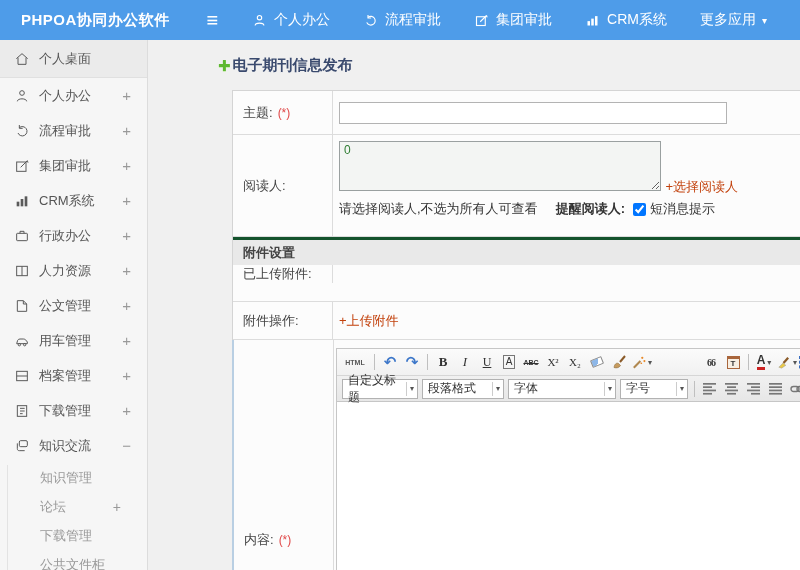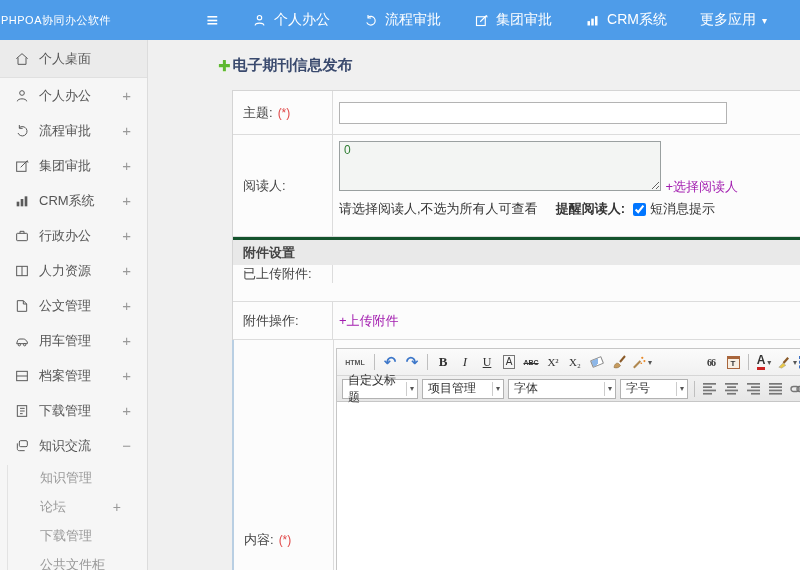--- a/index.html
+++ b/index.html
@@ -1,21 +1,21 @@
 <!DOCTYPE html>
 <html><head>
 <meta charset="utf-8">
 <style>
   * { box-sizing: border-box; margin: 0; padding: 0; }
   html,body { width:800px; height:570px; overflow:hidden; }
   body { position:relative; background:#f0f0f0; font-family:"Liberation Sans","DejaVu Sans",sans-serif; }
 
   
   .header { position:absolute; left:0; top:0; width:800px; height:40px; background:#4e9ce9; display:flex; align-items:center; color:#fff; }
-  .app-title { width:188px; padding-left:1px; font-size:11px; font-weight:normal; letter-spacing:0.5px; }
+  .app-title { width:188px; padding-left:21px; font-size:15px; font-weight:bold; letter-spacing:0.5px; }
   .hamburger { font-size:20px; font-weight:bold; padding:0 10px; margin-left:10px; cursor:pointer; line-height:38px; }
   .topnav { display:flex; align-items:center; margin-left:24px; }
   .nav-item { display:flex; align-items:center; margin-right:33px; font-size:14px; cursor:pointer; white-space:nowrap; }
   .nav-item .nicon { display:inline-flex; margin-right:7px; color:#fff; }
   .nav-caret { font-size:10px; margin-left:6px; }
 
   
   .sidebar { position:absolute; left:0; top:40px; bottom:0; width:148px; background:#f6f6f6; border-right:1px solid #dcdcdc; }
   .side-item { display:flex; align-items:center; height:35px; padding:0 16px 0 14px; cursor:pointer; }
   .side-item.active { height:38px; background:#ebebeb; border-bottom:1px solid #e0e0e0; }
@@ -40,21 +40,21 @@
   .req { color:#e04848; font-size:12px; margin-left:5px; }
   .ft-content { flex:1; min-width:0; }
 
   .row-subject { height:44px; }
   .row-subject .ft-content { display:flex; align-items:center; }
   .subject-input { width:388px; height:22px; margin-left:6px; border:1px solid #b3b3b3; font-size:13px; padding:0 4px; background:#fff; }
 
   .row-readers { height:102px; }
   .row-readers .ft-content { padding:6px 0 0 6px; }
   .readers-textarea { width:322px; height:50px; border:1px solid #9aa0a0; background:#f3f5f3; color:#2e7d32; font-size:12px; padding:1px 4px; resize:both; font-family:"Liberation Sans","DejaVu Sans",sans-serif; }
-  .link { color:#a21caf; font-size:13px; text-decoration:none; cursor:pointer;text-align:right; }
+  .link { color:#c2410c; font-size:13px; text-decoration:none; cursor:pointer;text-align:right; }
   .select-readers { display:inline-block; margin:3px 0 2px; }
   .hint-line { display:flex; align-items:center; font-size:13px; color:#333; margin-top:2px; }
   .hint-bold { font-weight:bold; margin-left:18px; }
   .sms-check { margin:0 4px 0 8px; width:13px; height:13px; }
 
   .row-secthead { height:28px; background:#e9e9e9; display:flex; align-items:center; padding-left:10px; font-size:13px; font-weight:bold; color:#444; border-top:3px solid #14532d; }
   .row-uploaded { height:37px;flex-direction:column; }
   .row-attachops { height:38px; }
   .row-attachops .ft-content { display:flex; align-items:center; padding-left:6px; }
 
@@ -411,21 +411,21 @@
                   <rect x="5" y="11.6" width="10" height="1.6" fill="#555"></rect>
                 </svg>
               </span>
           </div>
           <div class="edtb-row">
             <span class="ed-select" style="width:76px">
                 <span>自定义标题</span>
                 <span class="caret">▾</span>
               </span>
             <span class="ed-select" style="width:82px">
-                <span>项目管理</span>
+                <span>段落格式</span>
                 <span class="caret">▾</span>
               </span>
             <span class="ed-select" style="width:108px">
                 <span>字体</span>
                 <span class="caret">▾</span>
               </span>
             <span class="ed-select" style="width:68px">
                 <span>字号</span>
                 <span class="caret">▾</span>
               </span>

